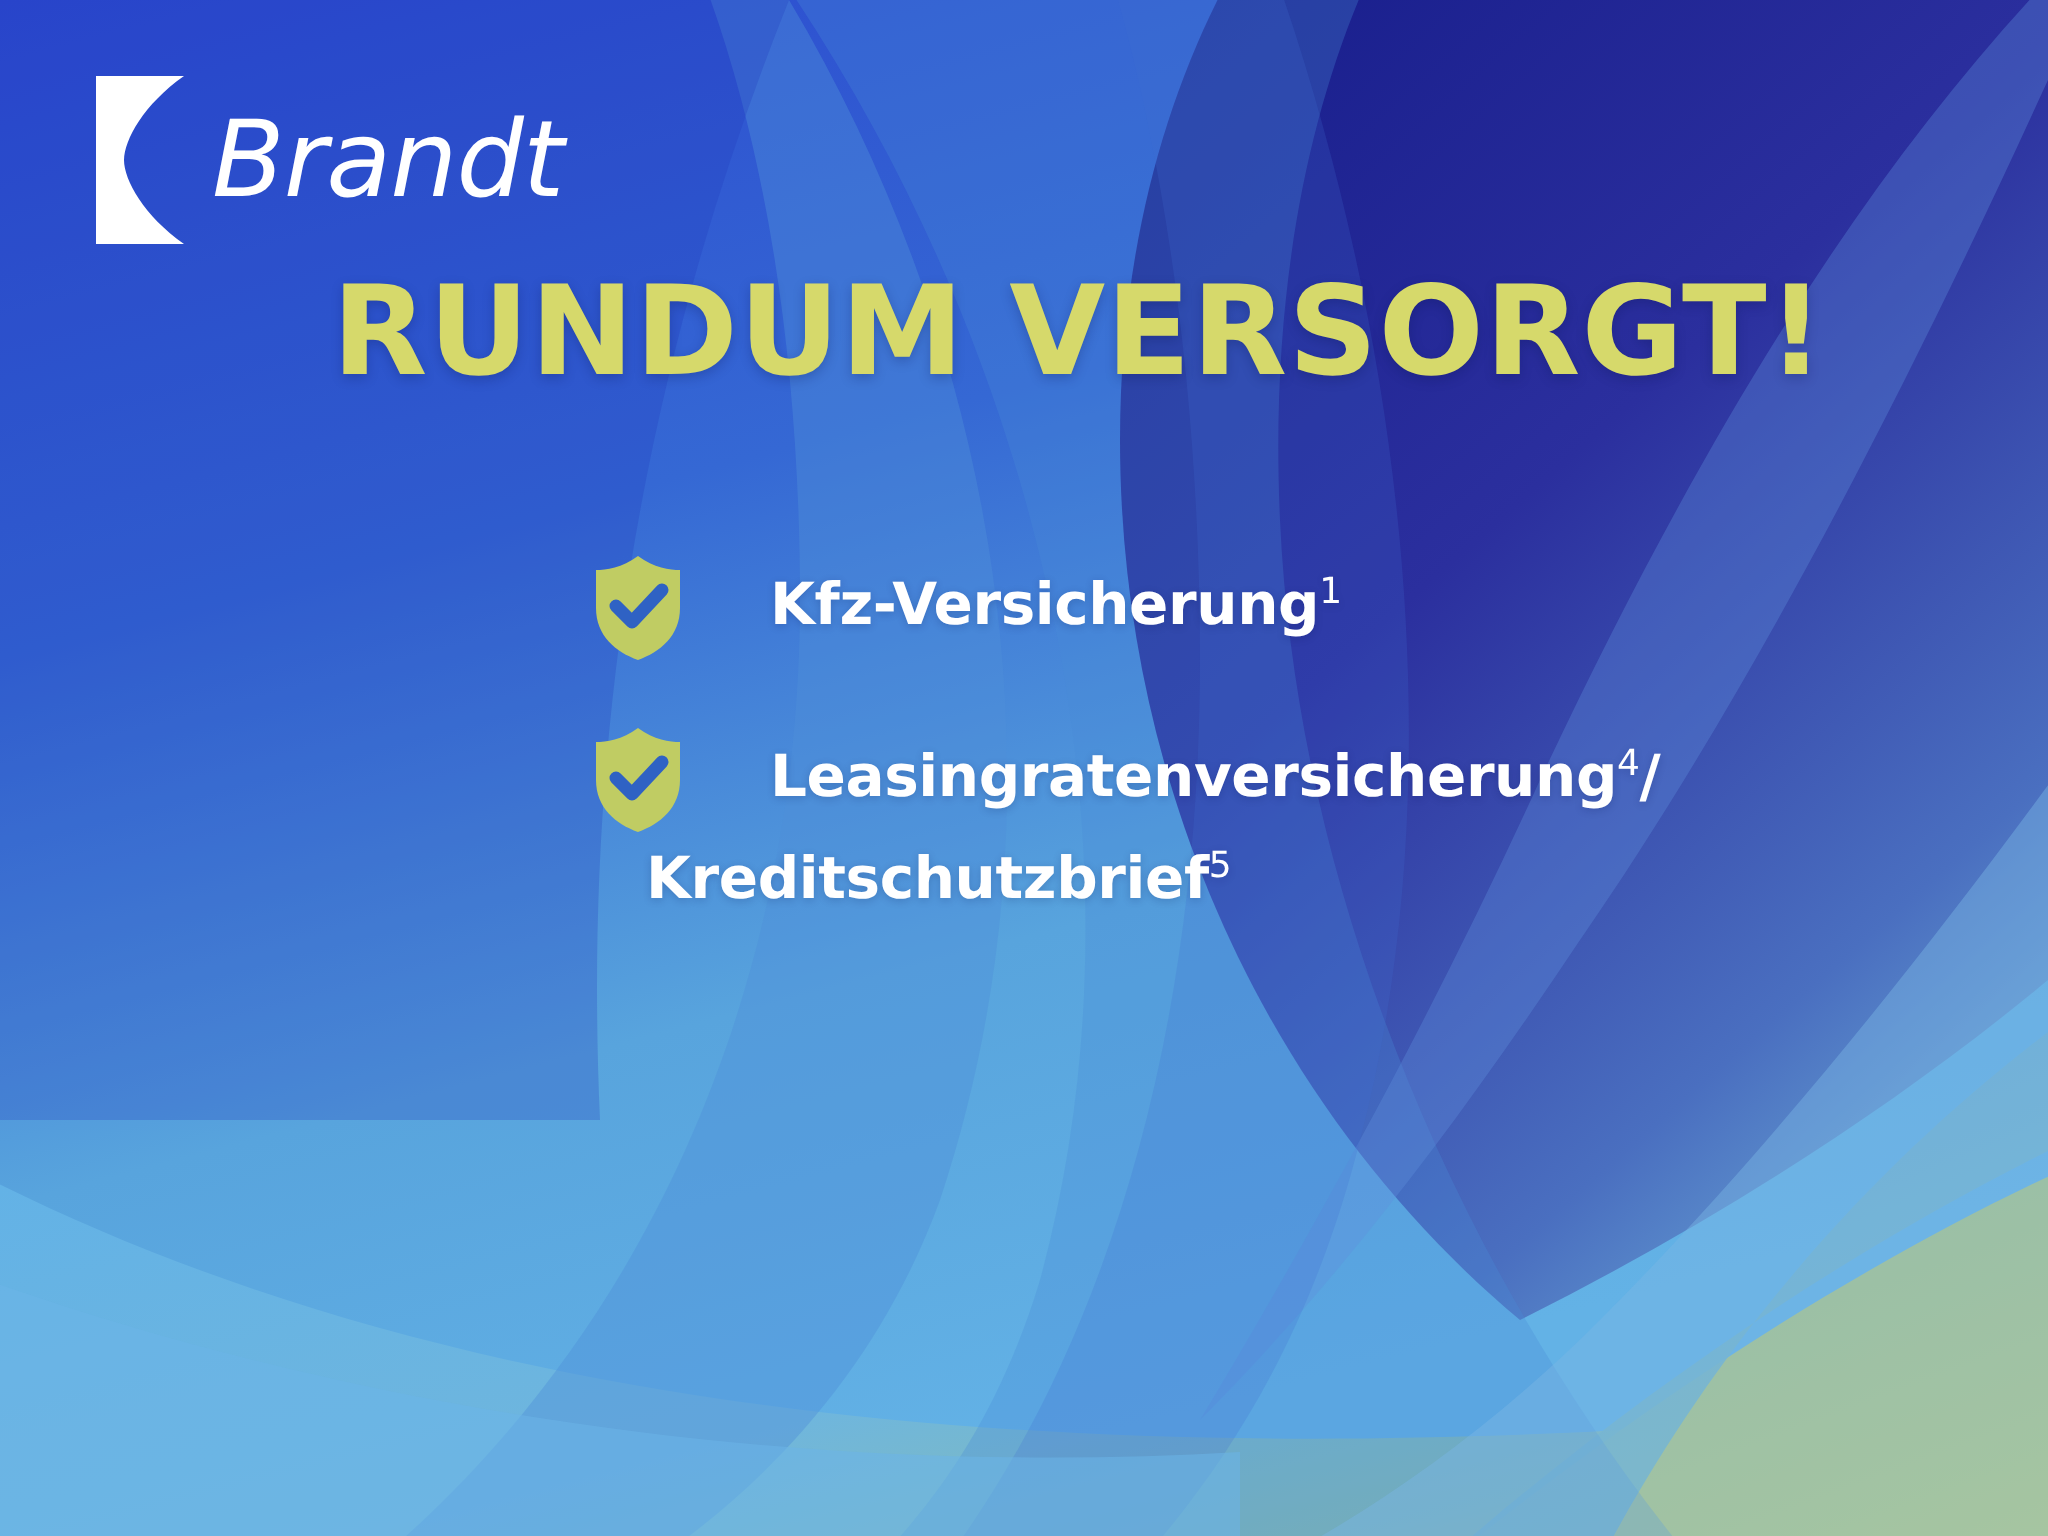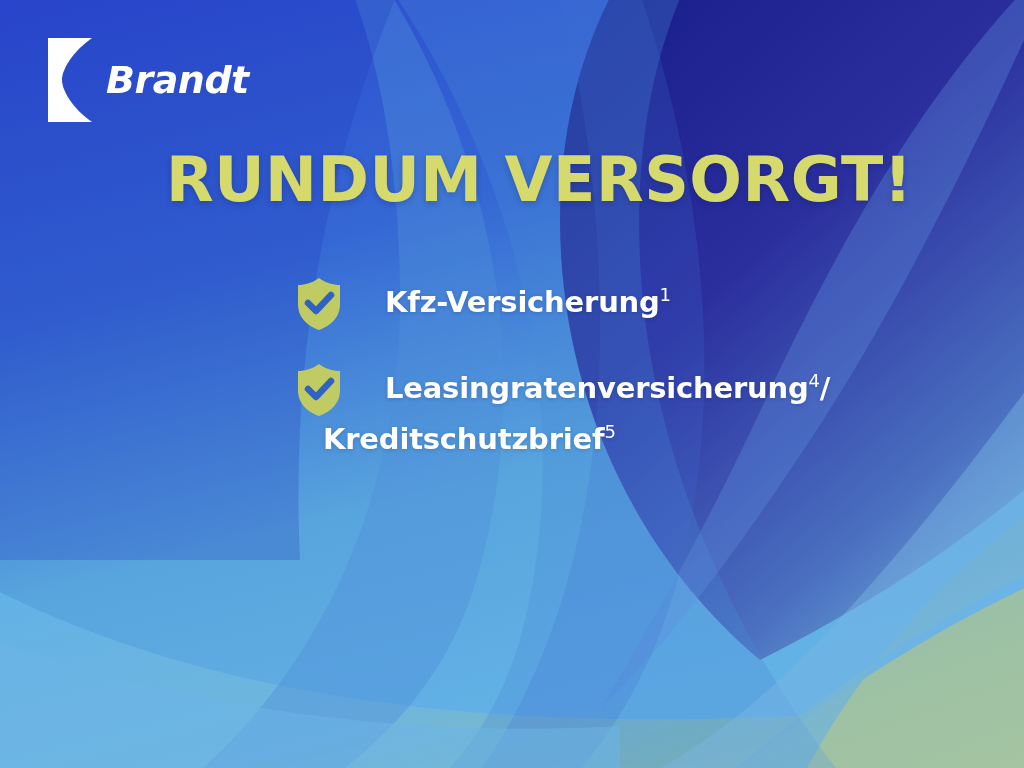--- a/index.html
+++ b/index.html
@@ -34,34 +34,34 @@
     height: 84px;
   }
   .logo-mark {
     width: 44px;
     height: 84px;
     margin-right: 14px;
     flex: 0 0 auto;
   }
   .logo-word {
     color: #ffffff;
-    font-size: 38px;
+    font-size: 53px;
     line-height: 1;
-    font-weight: bold;
+    font-weight: normal;
     font-style: italic;
     letter-spacing: -0.5px;
     white-space: nowrap;
     font-family: "DejaVu Sans", sans-serif;
   }
 
   
   .headline {
     position: absolute;
     left: 166px;
-    top: 148px;
+    top: 134px;
     color: #d6d96b;
     font-size: 62px;
     line-height: 64px;
     font-weight: bold;
     letter-spacing: 0.5px;
     white-space: nowrap;
     font-family: "DejaVu Sans", sans-serif;
     text-shadow: 0 2px 6px rgba(10, 20, 80, 0.25);
   }
 

